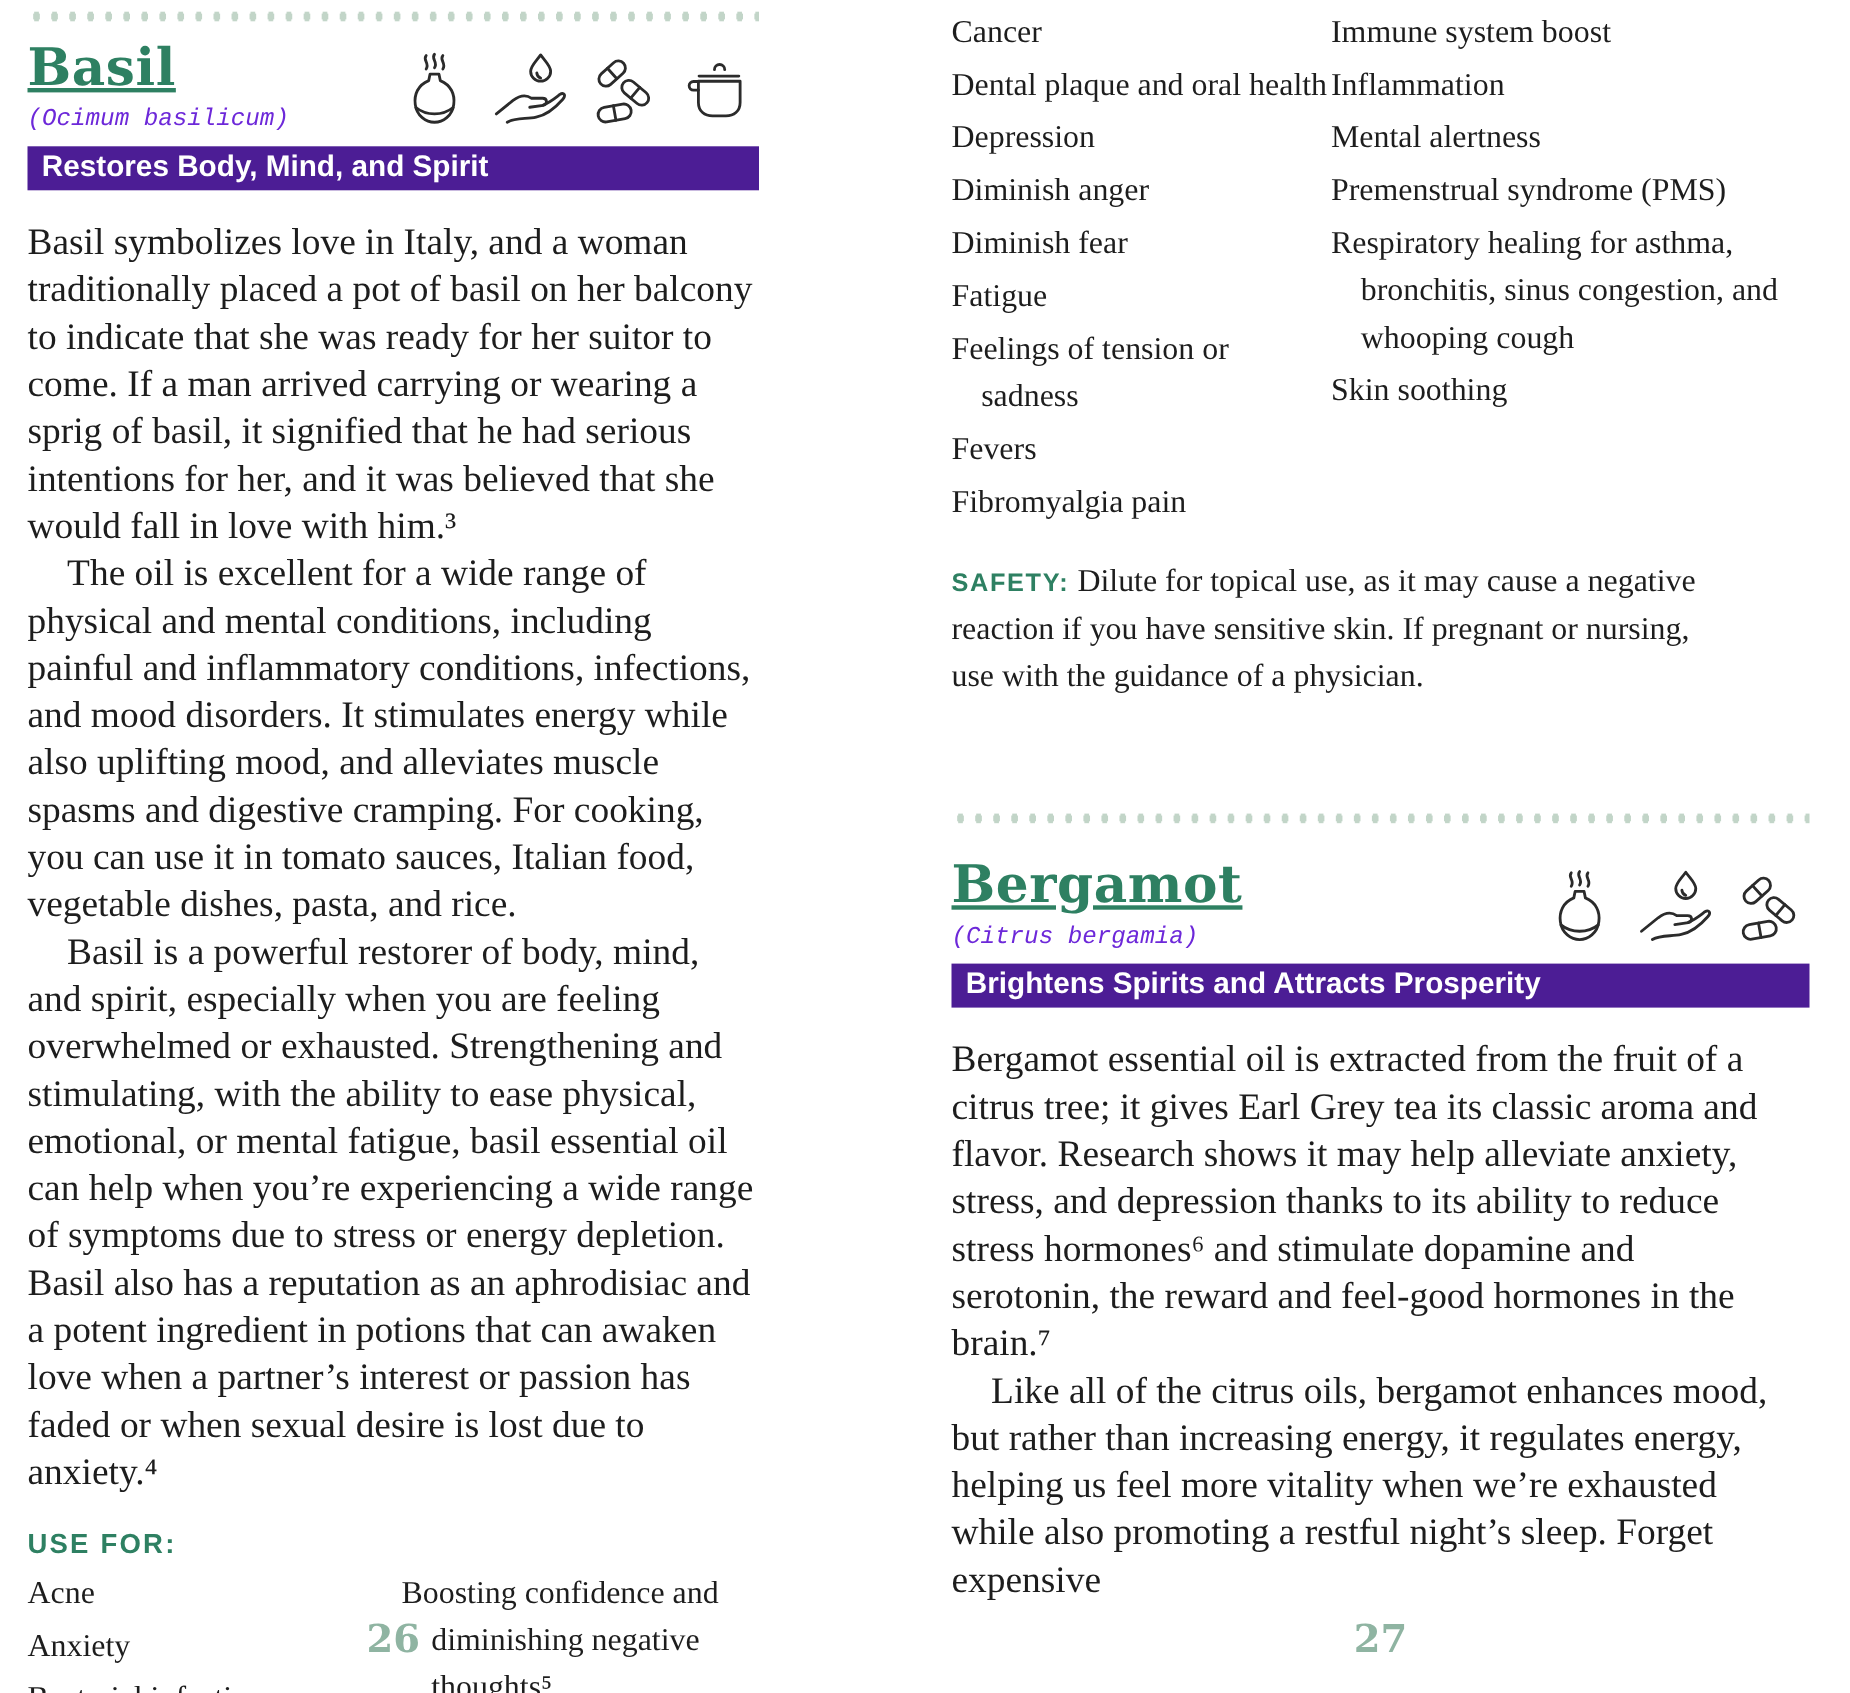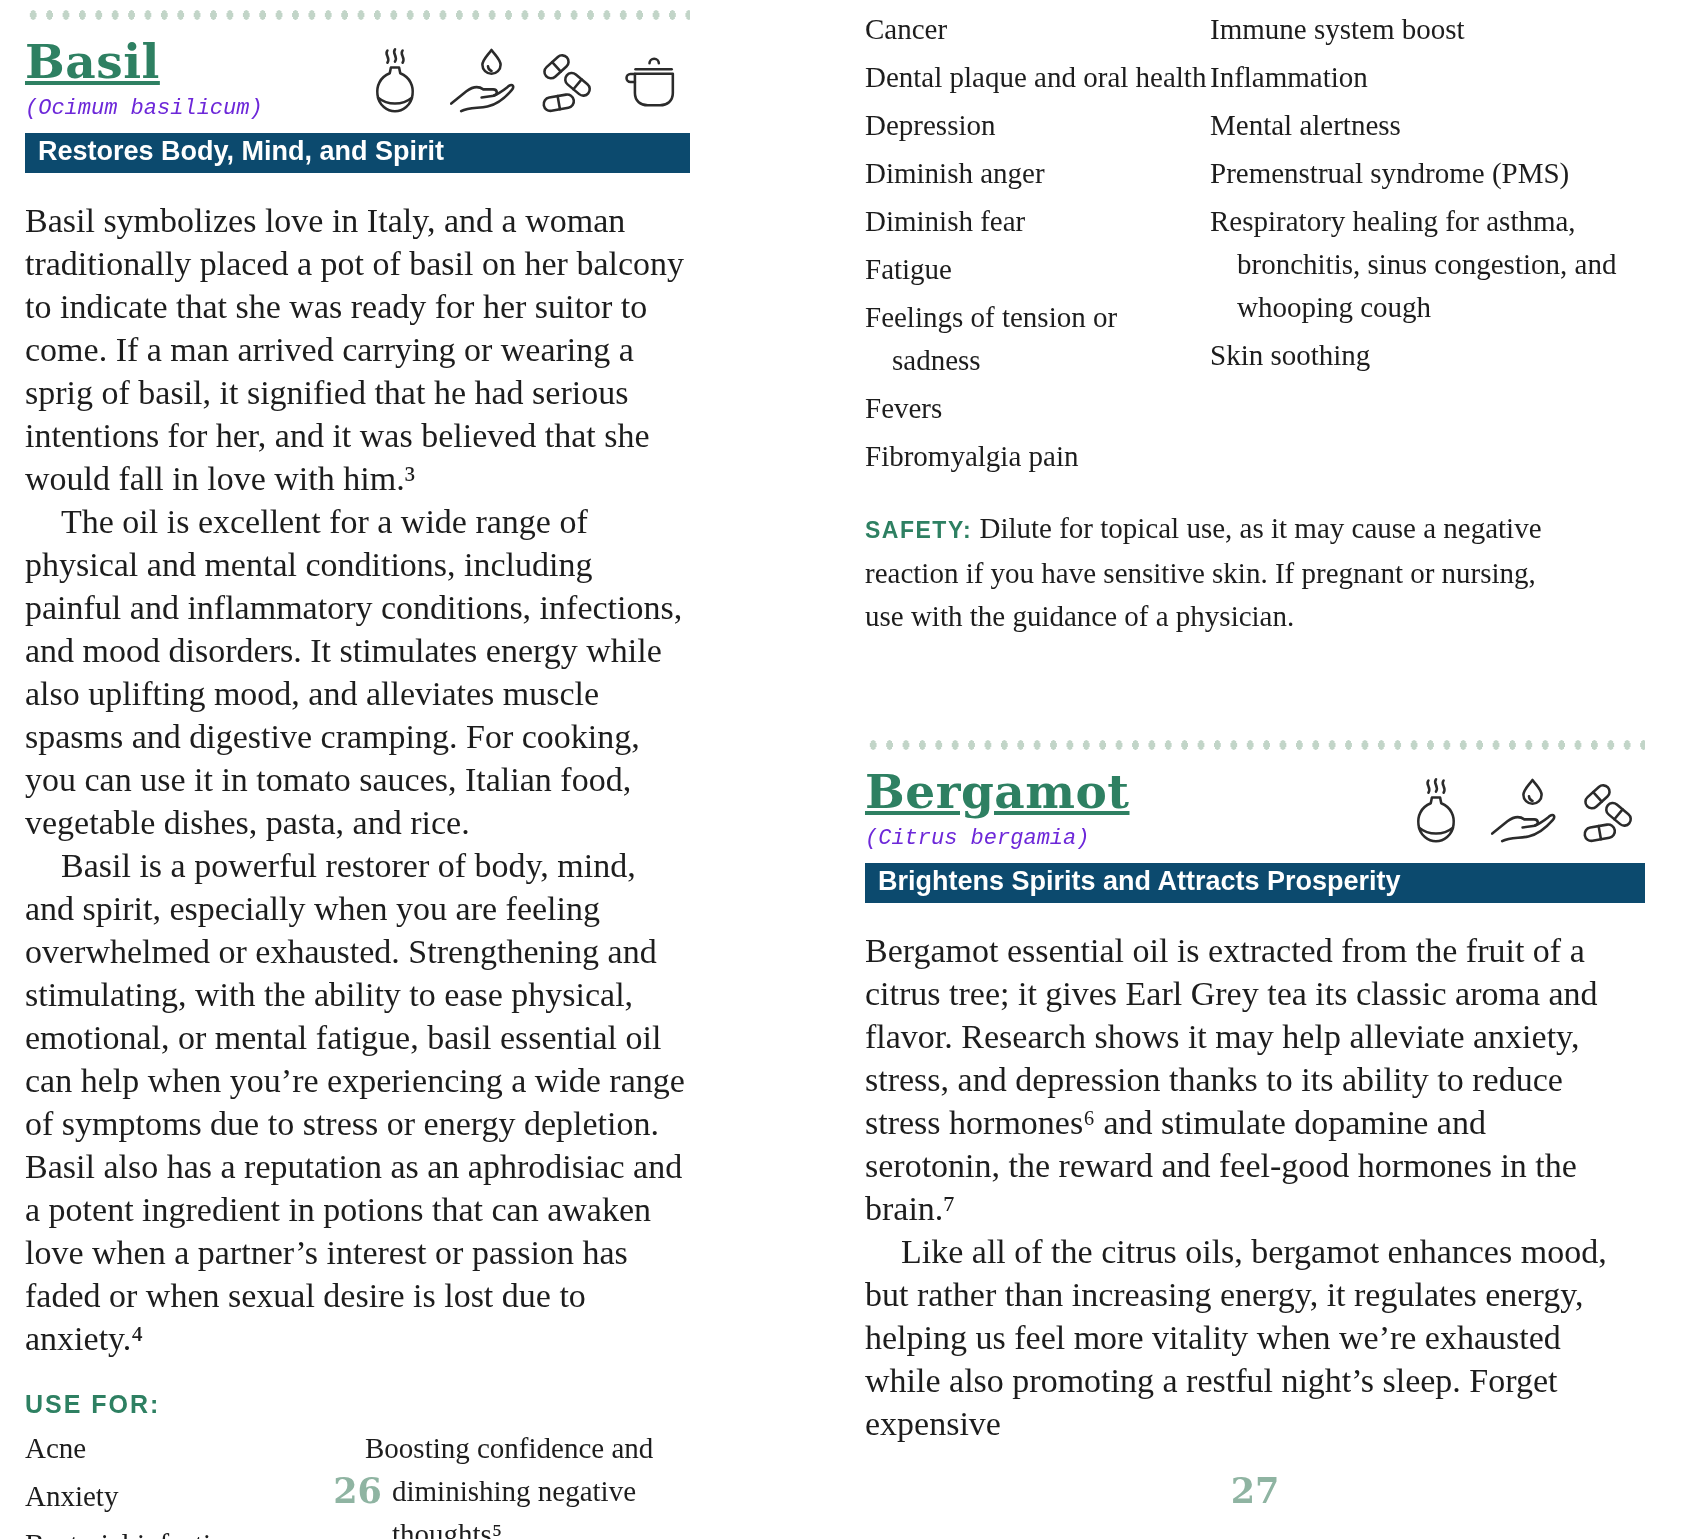--- a/index.html
+++ b/index.html
@@ -12,31 +12,31 @@
   .page-right{left:865px;width:780px;}
 
   .dotrow{height:14px;width:100%;
     background-image:radial-gradient(ellipse 3.3px 4.8px at center,#c2d5c8 97%,rgba(0,0,0,0) 100%);
     background-size:16.4px 14px;background-repeat:repeat-x;background-position:left center;}
   .page-left .dotrow{margin-top:8px;}
   .page-right .divider-dots{margin-top:100px;}
 
   .entry-header{position:relative;}
   .page-left .entry-header{margin-top:14px;}
-  .page-right .entry-header{margin-top:14px;}
+  .page-right .entry-header{margin-top:28px;}
 
   .entry-title{margin:0;color:#2e8062;font-family:"DejaVu Serif",serif;font-weight:bold;
     font-size:47px;line-height:1.12;letter-spacing:0.5px;text-decoration:underline;}
   .latin-name{color:#6d28d9;font-style:italic;font-size:22px;line-height:1.2;margin-top:7px;font-family:Liberation Mono, monospace;}
 
   .usage-icons{position:absolute;right:2px;top:8px;display:flex;gap:16px;align-items:flex-start;}
   .usage-icons svg{width:70px;height:76px;display:block;}
   .usage-icons svg *{fill:none;stroke:#2b2b2b;stroke-width:2.2;stroke-linecap:round;stroke-linejoin:round;}
 
-  .banner{background:#0c4a6e;color:#ffffff;font-family:"Liberation Sans","DejaVu Sans",sans-serif;
+  .banner{background:#4c1d95;color:#ffffff;font-family:"Liberation Sans","DejaVu Sans",sans-serif;
     font-weight:bold;font-size:27px;line-height:1.0;padding:5px 10px 8px 13px;margin-top:11px;
     box-sizing:border-box;}
   .page-left .banner{width:100%;}
   .page-right .banner{width:100%;}
 
   .bodytext p{margin:0;font-size:34px;line-height:43px;}
   .bodytext p.first{margin-top:26px;}
   .bodytext p.ind{text-indent:36px;}
   .page-right .bodytext p{max-width:745px;}
 

